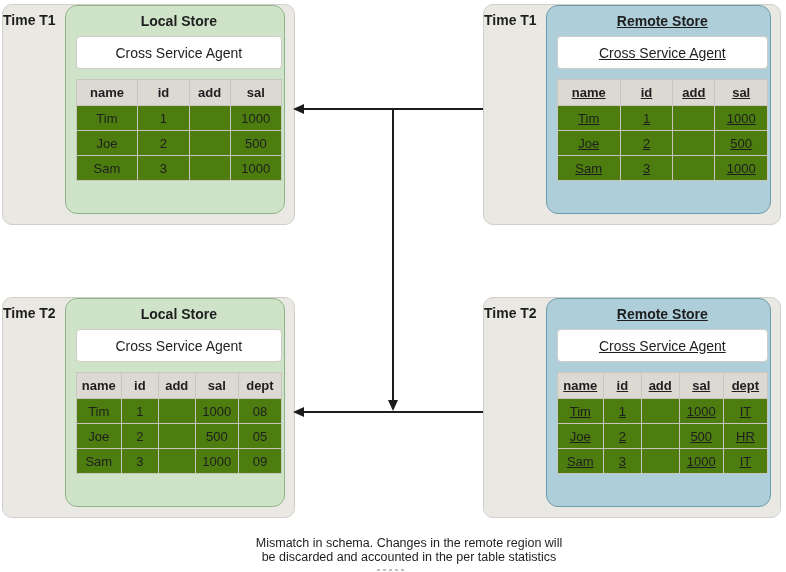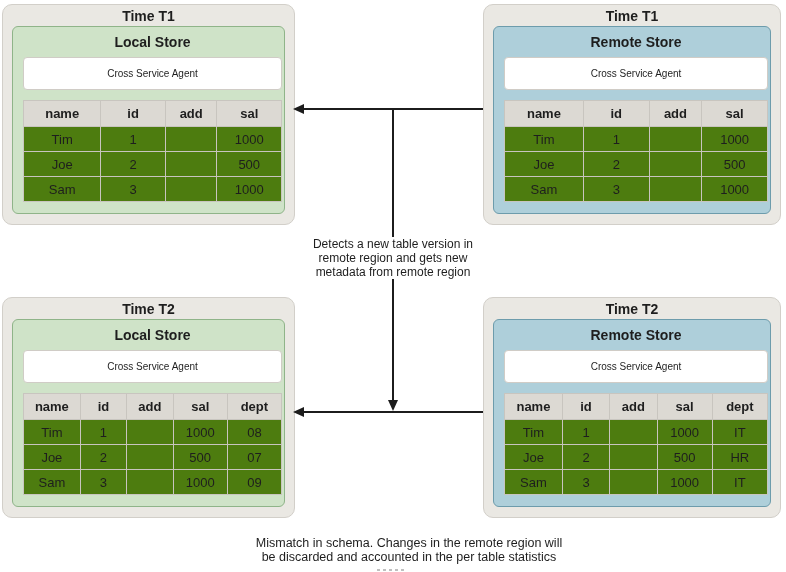--- a/index.html
+++ b/index.html
@@ -8,31 +8,31 @@
     --remote-bg:#aecfda; --remote-border:#6d9cac;
     --white-box-border:#d0ccc6;
     --table-header-bg:#dcd9d3; --table-border:#c8c5bf;
     --arrow:#1c1c1c; --text:#1e1e1e;
   }
   html,body{margin:0;padding:0;background:#ffffff;}
   body{font-family:"Liberation Sans", sans-serif; color:var(--text);}
   .stage{position:relative;width:786px;height:572px;background:#fff;overflow:hidden;}
 
   .panel{position:absolute;background:var(--panel-bg);border:1px solid var(--panel-border);
-         border-radius:10px;box-sizing:border-box;display:flex;flex-direction:column;}
+         border-radius:10px;box-sizing:border-box;display:flex;flex-direction:row;}
   .panel-title{height:29px;display:flex;align-items:center;justify-content:center;
                font-size:14px;font-weight:bold;}
-  .store{flex:1;margin:0 9px 10px 9px;border-radius:6px;box-sizing:border-box;
+  .store{flex:1;margin:0 9px 10px 9px;border-radius:12px;box-sizing:border-box;
          display:flex;flex-direction:column;padding:0 2px 11px 10px;border:1px solid transparent;}
   .store.green{background:var(--local-bg);border-color:var(--local-border);}
-  .store.blue{background:var(--remote-bg);border-color:var(--remote-border);}
+  .store.blue{background:var(--remote-bg);border-color:var(--remote-border);text-decoration:underline;}
   .store-title{height:30px;display:flex;align-items:center;justify-content:center;
                font-size:14px;font-weight:bold;}
   .agent{height:31px;background:#fff;border:1px solid var(--white-box-border);border-radius:4px;
-         display:flex;align-items:center;justify-content:center;font-size:10px;margin-bottom:10px;}
+         display:flex;align-items:center;justify-content:center;font-size:14px;margin-bottom:10px;}
   table.tbl{width:100%;border-collapse:collapse;background:#4d7c0f;table-layout:fixed;}
   table.tbl th, table.tbl td{border:1px solid var(--table-border);text-align:center;
          font-size:13px;padding:0;overflow:hidden;white-space:nowrap;}
   table.tbl th{background:var(--table-header-bg);font-weight:bold;height:25px;}
   table.tbl td{height:24px;font-weight:normal;}
 
   .hline{position:absolute;height:2px;background:var(--arrow);}
   .vline{position:absolute;width:2px;background:var(--arrow);}
   .ah-left{position:absolute;width:0;height:0;border-top:5px solid transparent;
            border-bottom:5px solid transparent;border-right:11px solid var(--arrow);}
@@ -159,21 +159,21 @@
           <td>1</td>
           <td></td>
           <td>1000</td>
           <td>08</td>
         </tr>
         <tr>
           <td>Joe</td>
           <td>2</td>
           <td></td>
           <td>500</td>
-          <td>07</td>
+          <td>05</td>
         </tr>
         <tr>
           <td>Sam</td>
           <td>3</td>
           <td></td>
           <td>1000</td>
           <td>09</td>
         </tr>
       </tbody>
         </table>
@@ -229,25 +229,20 @@
 
   <div class="hline" style="left:302px;top:108px;width:181px;"></div>
   <div class="ah-left" style="left:293px;top:104px;"></div>
 
   <div class="vline" style="left:392px;top:108px;height:295px;"></div>
   <div class="ah-down" style="left:388px;top:400px;"></div>
 
   <div class="hline" style="left:302px;top:411px;width:181px;"></div>
   <div class="ah-left" style="left:293px;top:407px;"></div>
 
-  <div class="note" style="left:280px;top:237px;width:226px;">
-    <div>Detects a new table version in</div>
-    <div>remote region and gets new</div>
-    <div>metadata from remote region</div>
-  </div>
 
   <div class="caption" style="top:536px;">
     <div>Mismatch in schema. Changes in the remote region will</div>
     <div>be discarded and accounted in the per table statistics</div>
   </div>
 
   <div class="cropped-text"></div>
 
 </div>
 

